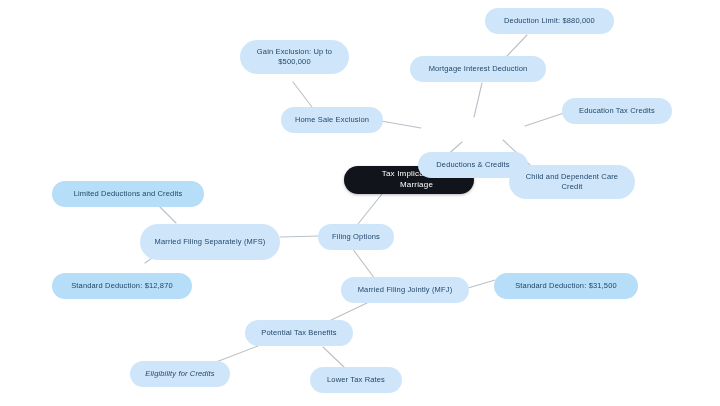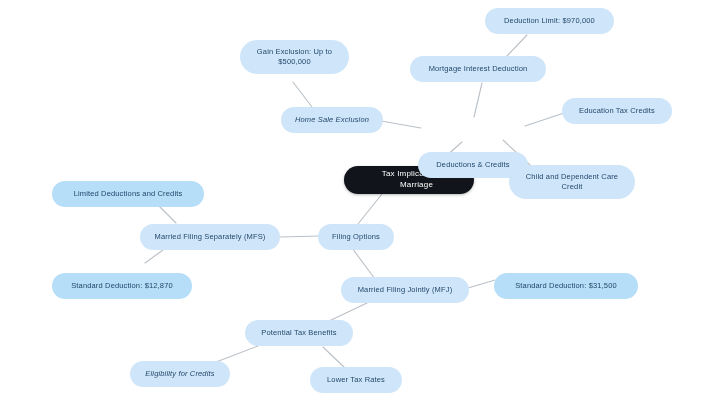--- a/index.html
+++ b/index.html
@@ -99,35 +99,35 @@
       <path d="M 323 347 L 345 368"></path>
     </g>
   </svg>
 
   <div class="node root" style="left:344px; top:166px; width:130px; height:28px;">Tax Implications of Marriage</div>
 
   <div class="node" style="left:418px; top:104px; width:110px; height:26px;margin-top:48px;">Deductions &amp; Credits</div>
 
   <div class="node" style="left:410px; top:56px; width:136px; height:26px;">Mortgage Interest Deduction</div>
 
-  <div class="node" style="left:485px; top:8px; width:129px; height:26px;">Deduction Limit: $970,000</div>
+  <div class="node" style="left:485px; top:8px; width:129px; height:26px;">Deduction Limit: $880,000</div>
 
-  <div class="node" style="left:281px; top:107px; width:102px; height:26px;font-style:italic;">Home Sale Exclusion</div>
+  <div class="node" style="left:281px; top:107px; width:102px; height:26px;">Home Sale Exclusion</div>
 
   <div class="node" style="left:240px; top:40px; width:109px; height:34px;">Gain Exclusion: Up to
 $500,000</div>
 
   <div class="node" style="left:562px; top:98px; width:110px; height:26px;">Education Tax Credits</div>
 
   <div class="node" style="left:509px; top:165px; width:126px; height:34px;">Child and Dependent Care
 Credit</div>
 
   <div class="node" style="left:318px; top:224px; width:76px; height:26px;">Filing Options</div>
 
-  <div class="node" style="left:140px; top:224px; width:140px; height:26px;">Married Filing Separately (MFS)</div>
+  <div class="node" style="left:140px; top:224px; width:140px; height:36px;">Married Filing Separately (MFS)</div>
 
   <div class="node accent" style="left:52px; top:171px; width:152px; height:26px;">Limited Deductions and Credits</div>
 
   <div class="node accent" style="left:52px; top:263px; width:140px; height:26px;">Standard Deduction: $12,870</div>
 
   <div class="node" style="left:341px; top:277px; width:128px; height:26px;">Married Filing Jointly (MFJ)</div>
 
   <div class="node accent" style="left:494px; top:263px; width:144px; height:26px;">Standard Deduction: $31,500</div>
 
   <div class="node" style="left:245px; top:320px; width:108px; height:26px;">Potential Tax Benefits</div>

